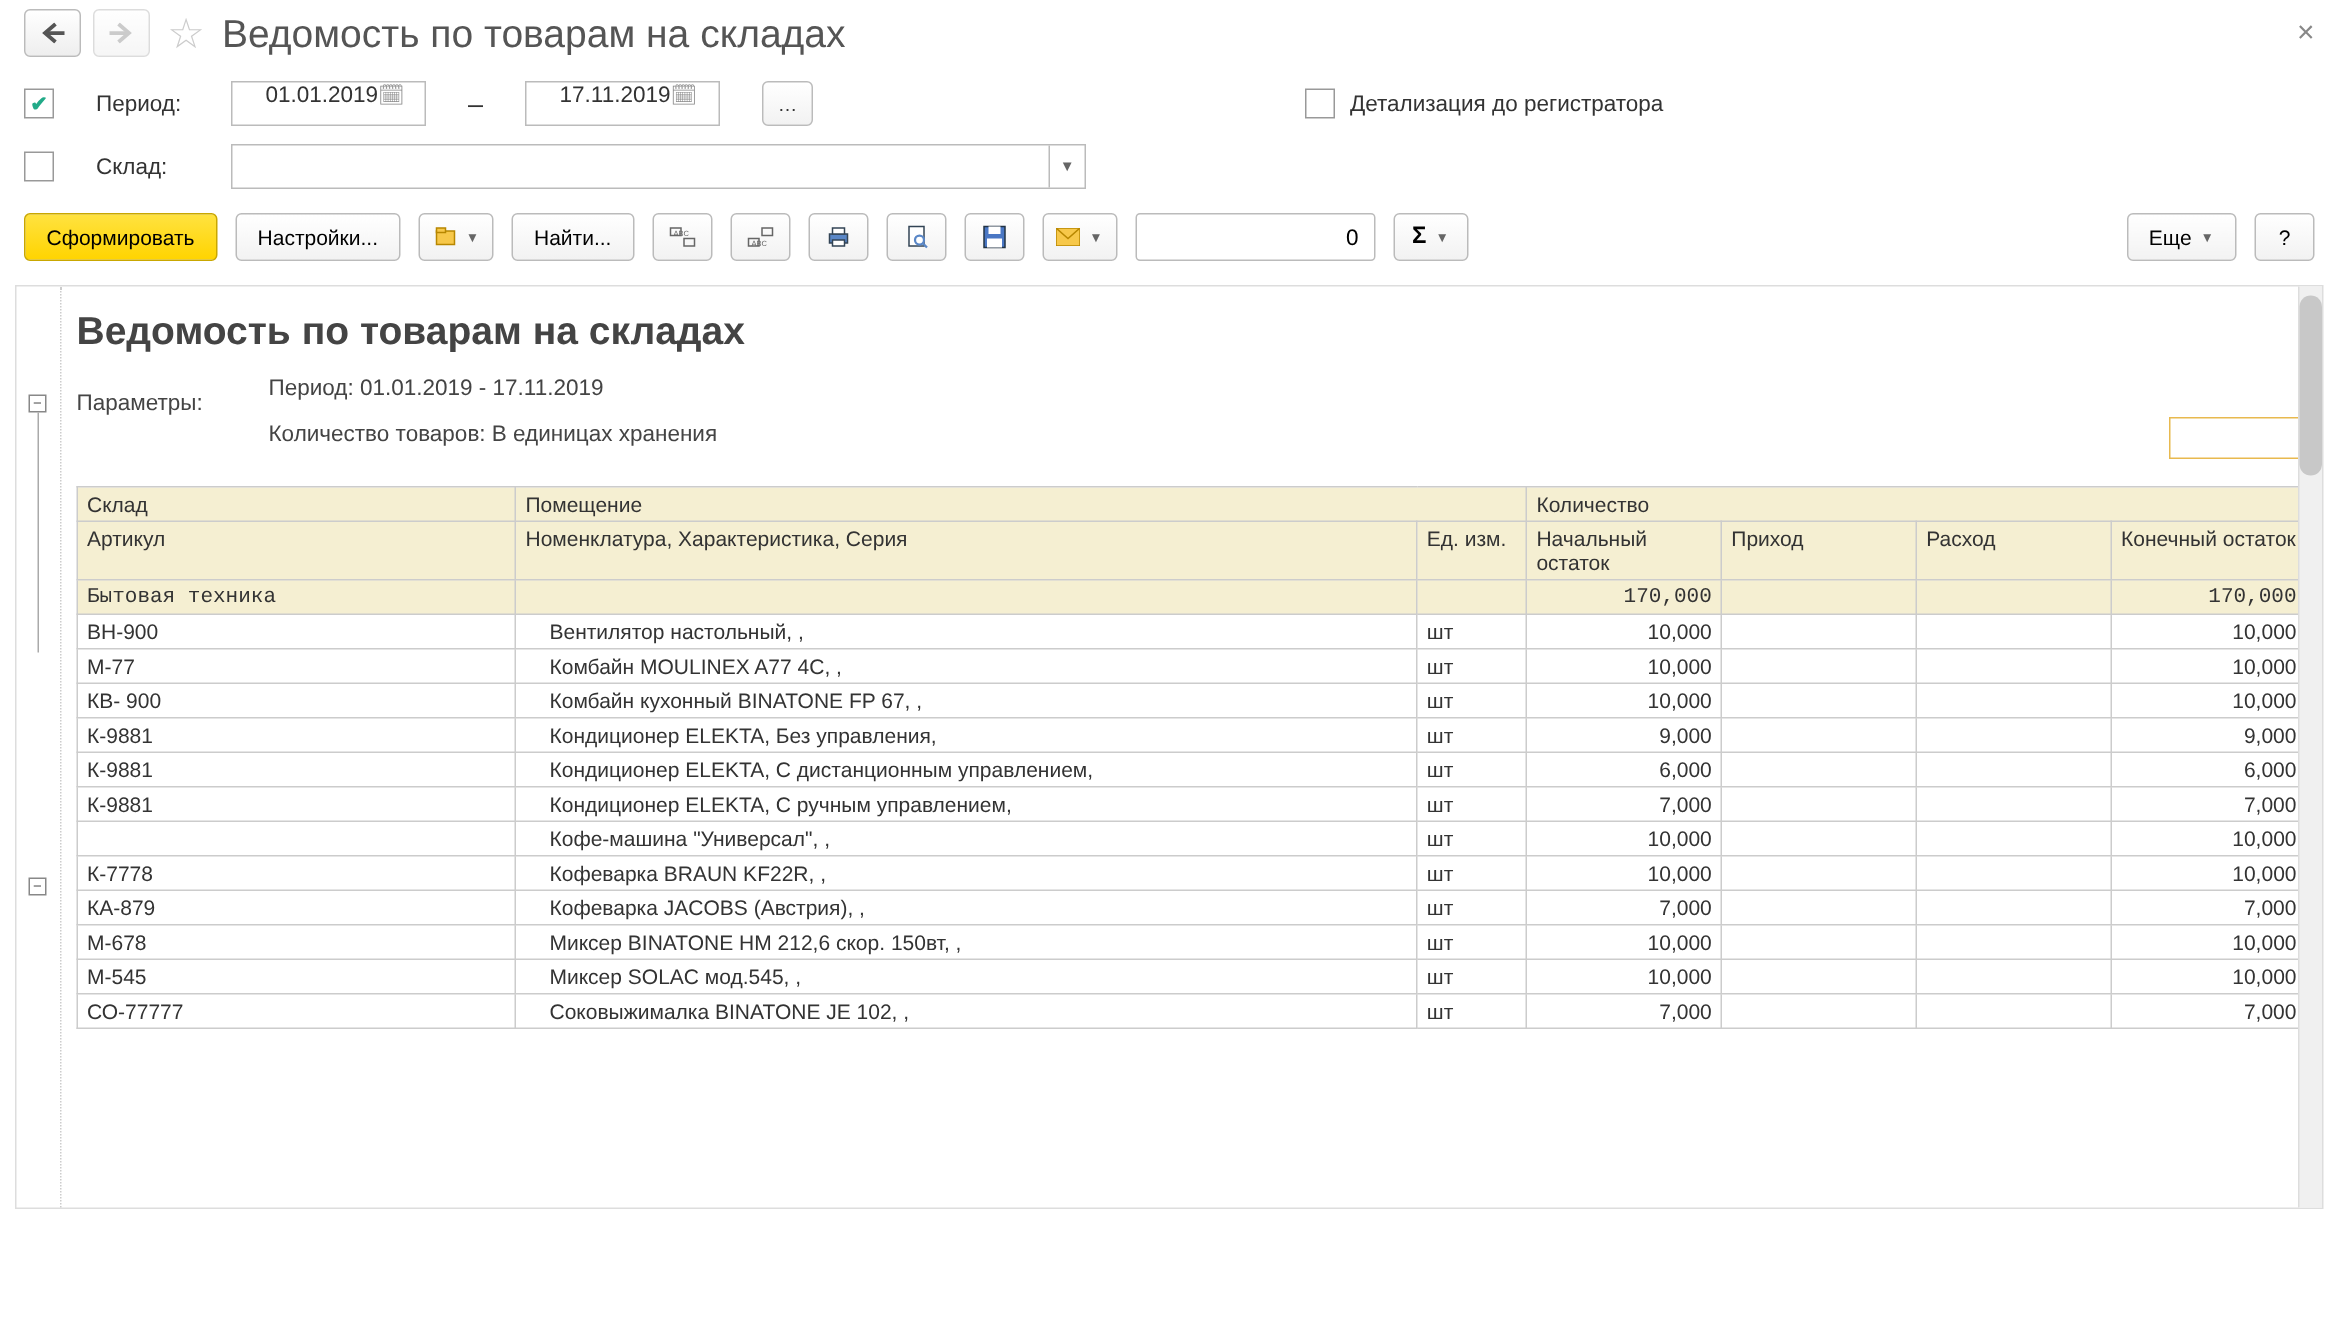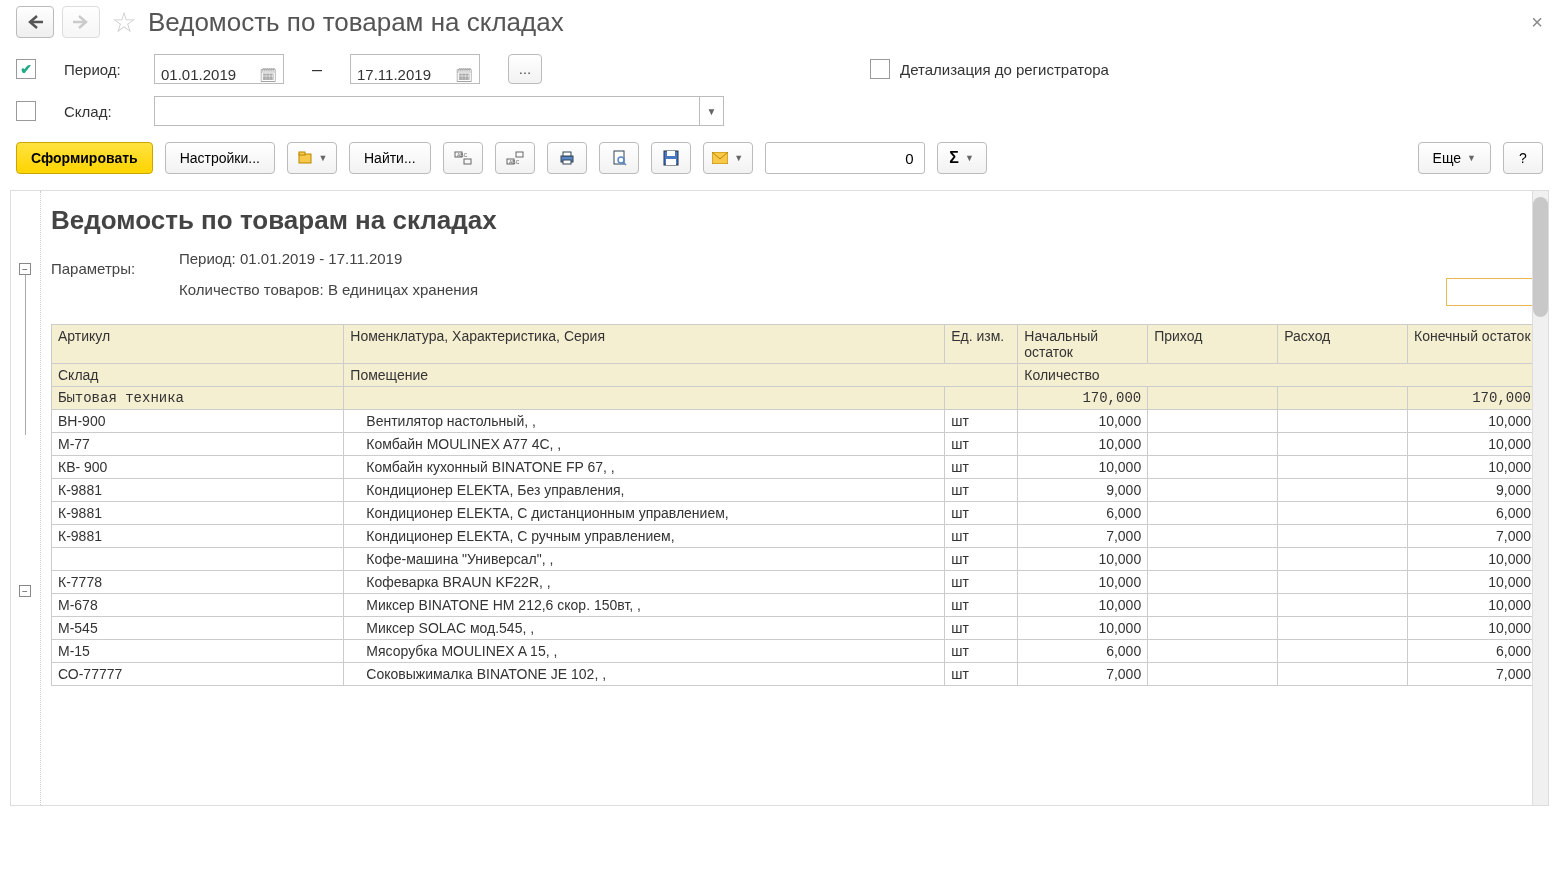--- a/index.html
+++ b/index.html
@@ -11,32 +11,32 @@
 .star { width: 32px; height: 32px; display: flex; align-items: center; justify-content: center; color: #ccc; font-size: 28px; cursor: pointer; }
 .page-title { font-size: 26px; color: #555; font-weight: 400; }
 .close-x { margin-left: auto; font-size: 20px; color: #888; cursor: pointer; }
 
 
 .filter-row { display: flex; align-items: center; padding: 6px 16px; gap: 28px; }
 .chk { width: 18px; height: 18px; border: 1px solid #999; background: #fff; display: inline-flex; align-items: center; justify-content: center; }
 .chk.checked::after { content: "✔"; color: #2a8; font-size: 14px; font-weight: bold; }
 .chk.big { width: 20px; height: 20px; }
 .filter-label { font-size: 15px; color: #333; min-width: 62px; }
-.date-input { width: 130px; height: 30px; border: 1px solid #bbb; padding: 0 6px; font-size: 15px; display: flex; align-items: flex-end; justify-content: space-between; }
+.date-input { width: 130px; height: 30px; border: 1px solid #bbb; padding: 0 22px; font-size: 15px; display: flex; align-items: flex-start; justify-content: space-between; }
 .date-input .cal { color: #888; font-size: 14px; cursor: pointer; }
 .dash { font-size: 18px; color: #333; }
 .icon-btn { width: 34px; height: 30px; border: 1px solid #bbb; border-radius: 4px; background: linear-gradient(#fff,#f2f2f2); display: flex; align-items: center; justify-content: center; cursor: pointer; }
 .select-wide { width: 570px; height: 30px; border: 1px solid #bbb; display: flex; align-items: center; justify-content: flex-end; }
 .select-wide .dd { width: 24px; height: 100%; border-left: 1px solid #bbb; display: flex; align-items: center; justify-content: center; font-size: 10px; color: #666; cursor: pointer; }
 .detail-chk-row { display: flex; align-items: center; gap: 10px; font-size: 15px; margin-left: 300px; }
 
 
 .toolbar { display: flex; align-items: center; padding: 10px 16px; gap: 12px; }
 .btn { height: 32px; padding: 0 14px; border: 1px solid #bbb; border-radius: 4px; background: linear-gradient(#fff,#f2f2f2); font-size: 14px; cursor: pointer; display: flex; align-items: center; gap: 6px; }
-.btn.primary { background: linear-gradient(#ffe240,#ffd400); border-color: #c9a700; font-weight: bold; }
+.btn.primary { background: linear-gradient(#ffe240,#ffd400); border-color: #c9a700; font-weight: normal; }
 .btn-icon { width: 40px; padding: 0; justify-content: center; }
 .btn-icon.wdd { width: 50px; }
 .dd-car { font-size: 9px; color: #666; }
 .num-input { width: 160px; height: 32px; border: 1px solid #bbb; border-radius: 3px; text-align: right; padding: 0 10px; font-size: 15px; }
 .spacer { flex: 1; }
 
 
 .report-wrap { border: 1px solid #ddd; margin: 6px 10px 0 10px; height: 616px; position: relative; display: flex; }
 .tree-gutter { width: 30px; border-right: 1px dotted #ccc; padding-top: 70px; }
 .tree-node { width: 12px; height: 12px; border: 1px solid #888; margin: 2px 0 0 8px; display: flex; align-items: center; justify-content: center; font-size: 10px; color: #555; cursor: pointer; }
@@ -201,32 +201,32 @@
         <col class="c-art">
           <col class="c-nom">
           <col class="c-ed">
           <col class="c-n">
           <col class="c-n">
           <col class="c-n">
           <col class="c-n">
       </colgroup>
       <tbody>
           <tr class="hdr">
+        <td>Склад</td>
+        <td colspan="2">Помещение</td>
+        <td colspan="4">Количество</td>
+      </tr>
+      <tr class="hdr">
         <td rowspan="1">Артикул</td>
         <td rowspan="1">Номенклатура, Характеристика, Серия</td>
         <td rowspan="1">Ед. изм.</td>
         <td>Начальный остаток</td>
         <td>Приход</td>
         <td>Расход</td>
         <td>Конечный остаток</td>
-      </tr>
-      <tr class="hdr">
-        <td>Склад</td>
-        <td colspan="2">Помещение</td>
-        <td colspan="4">Количество</td>
       </tr>
       <tr class="grp">
         <td>Бытовая техника</td>
         <td></td>
             <td></td>
         <td class="num">170,000</td>
         <td class="num"></td>
         <td class="num"></td>
         <td class="num">170,000</td>
       </tr>
@@ -298,45 +298,45 @@
           <tr>
             <td>К-7778</td>
             <td style="padding-left:22px">Кофеварка BRAUN KF22R, ,</td>
             <td>шт</td>
             <td class="num">10,000</td>
             <td class="num"></td>
             <td class="num"></td>
             <td class="num">10,000</td>
           </tr>
           <tr>
+            <td>КА-879</td>
+            <td style="padding-left:22px">Кофеварка JACOBS (Австрия), ,</td>
+            <td>шт</td>
+            <td class="num">7,000</td>
+            <td class="num"></td>
+            <td class="num"></td>
+            <td class="num">7,000</td>
+          </tr>
+          <tr>
             <td>М-678</td>
             <td style="padding-left:22px">Миксер BINATONE HM 212,6 скор. 150вт, ,</td>
             <td>шт</td>
             <td class="num">10,000</td>
             <td class="num"></td>
             <td class="num"></td>
             <td class="num">10,000</td>
           </tr>
           <tr>
             <td>М-545</td>
             <td style="padding-left:22px">Миксер SOLAC мод.545, ,</td>
             <td>шт</td>
             <td class="num">10,000</td>
             <td class="num"></td>
             <td class="num"></td>
             <td class="num">10,000</td>
-          </tr>
-          <tr>
-            <td>М-15</td>
-            <td style="padding-left:22px">Мясорубка MOULINEX  A 15, ,</td>
-            <td>шт</td>
-            <td class="num">6,000</td>
-            <td class="num"></td>
-            <td class="num"></td>
-            <td class="num">6,000</td>
           </tr>
           <tr>
             <td>СО-77777</td>
             <td style="padding-left:22px">Соковыжималка  BINATONE JE 102, ,</td>
             <td>шт</td>
             <td class="num">7,000</td>
             <td class="num"></td>
             <td class="num"></td>
             <td class="num">7,000</td>
           </tr>

